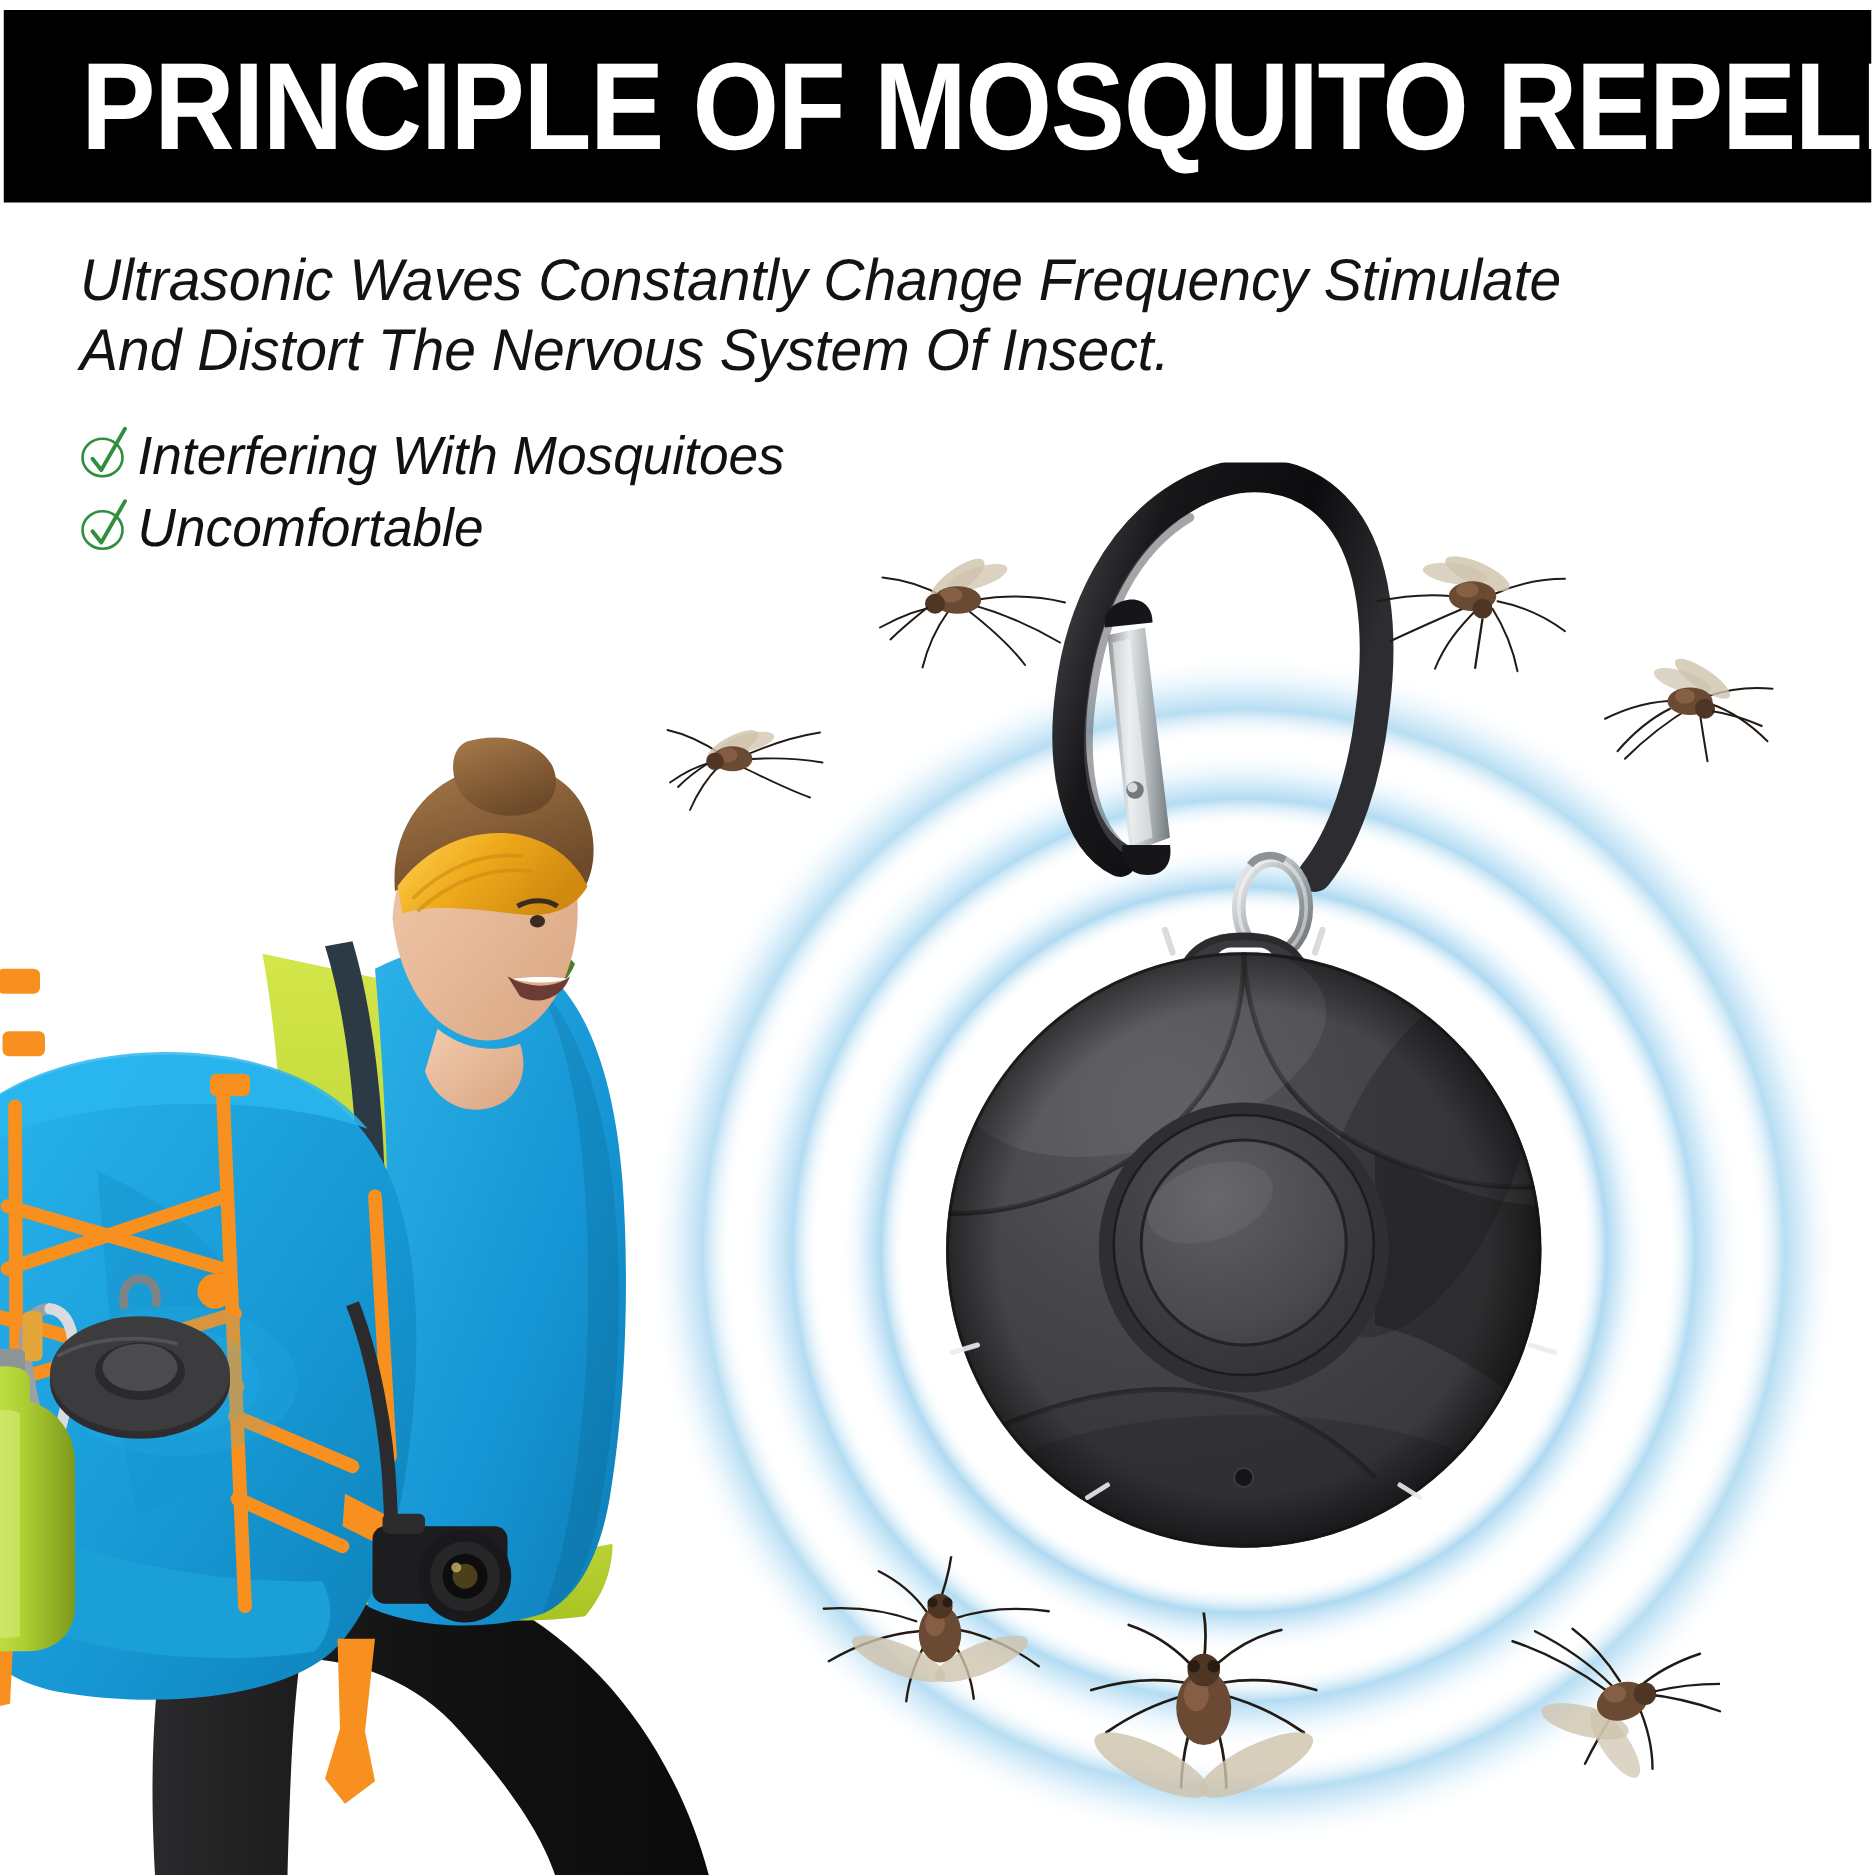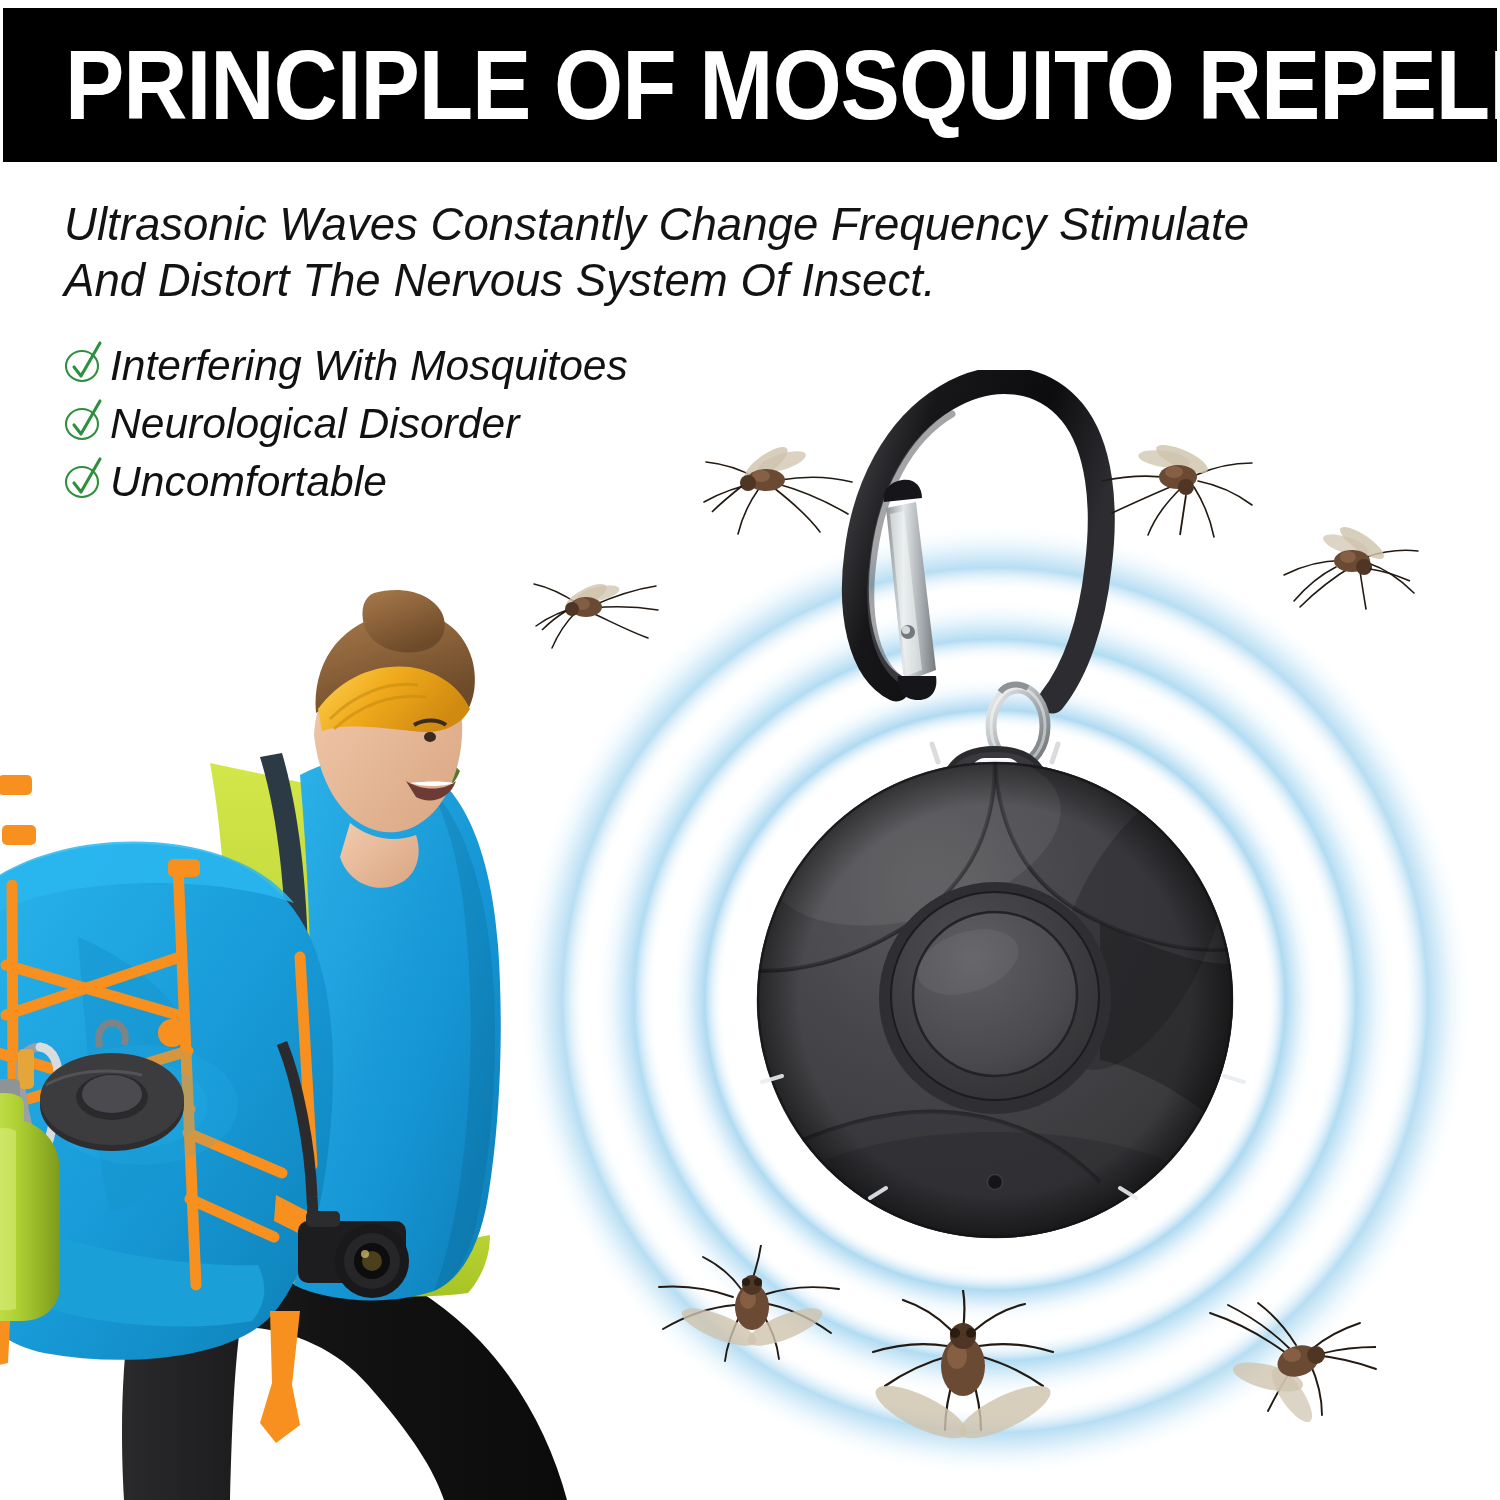--- a/index.html
+++ b/index.html
@@ -491,27 +491,20 @@
   <div id="benefits-list">
 
     <div class="benefit-row">
       <svg class="check-icon" viewBox="0 0 42 44" xmlns="http://www.w3.org/2000/svg">
         <ellipse cx="20" cy="26" rx="16" ry="15" fill="none" stroke="#2f8f3e" stroke-width="2.1"></ellipse>
         <path d="M12 27 L19 36 L38 3" fill="none" stroke="#2f8f3e" stroke-width="3.1" stroke-linecap="round" stroke-linejoin="round"></path>
       </svg>
       <span class="benefit-label">Interfering With Mosquitoes</span>
     </div>
 
-    <div class="benefit-row">
-      <svg class="check-icon" viewBox="0 0 42 44" xmlns="http://www.w3.org/2000/svg">
-        <ellipse cx="20" cy="26" rx="16" ry="15" fill="none" stroke="#2f8f3e" stroke-width="2.1"></ellipse>
-        <path d="M12 27 L19 36 L38 3" fill="none" stroke="#2f8f3e" stroke-width="3.1" stroke-linecap="round" stroke-linejoin="round"></path>
-      </svg>
-      <span class="benefit-label">Neurological Disorder</span>
-    </div>
 
     <div class="benefit-row">
       <svg class="check-icon" viewBox="0 0 42 44" xmlns="http://www.w3.org/2000/svg">
         <ellipse cx="20" cy="26" rx="16" ry="15" fill="none" stroke="#2f8f3e" stroke-width="2.1"></ellipse>
         <path d="M12 27 L19 36 L38 3" fill="none" stroke="#2f8f3e" stroke-width="3.1" stroke-linecap="round" stroke-linejoin="round"></path>
       </svg>
       <span class="benefit-label">Uncomfortable</span>
     </div>
 
 

